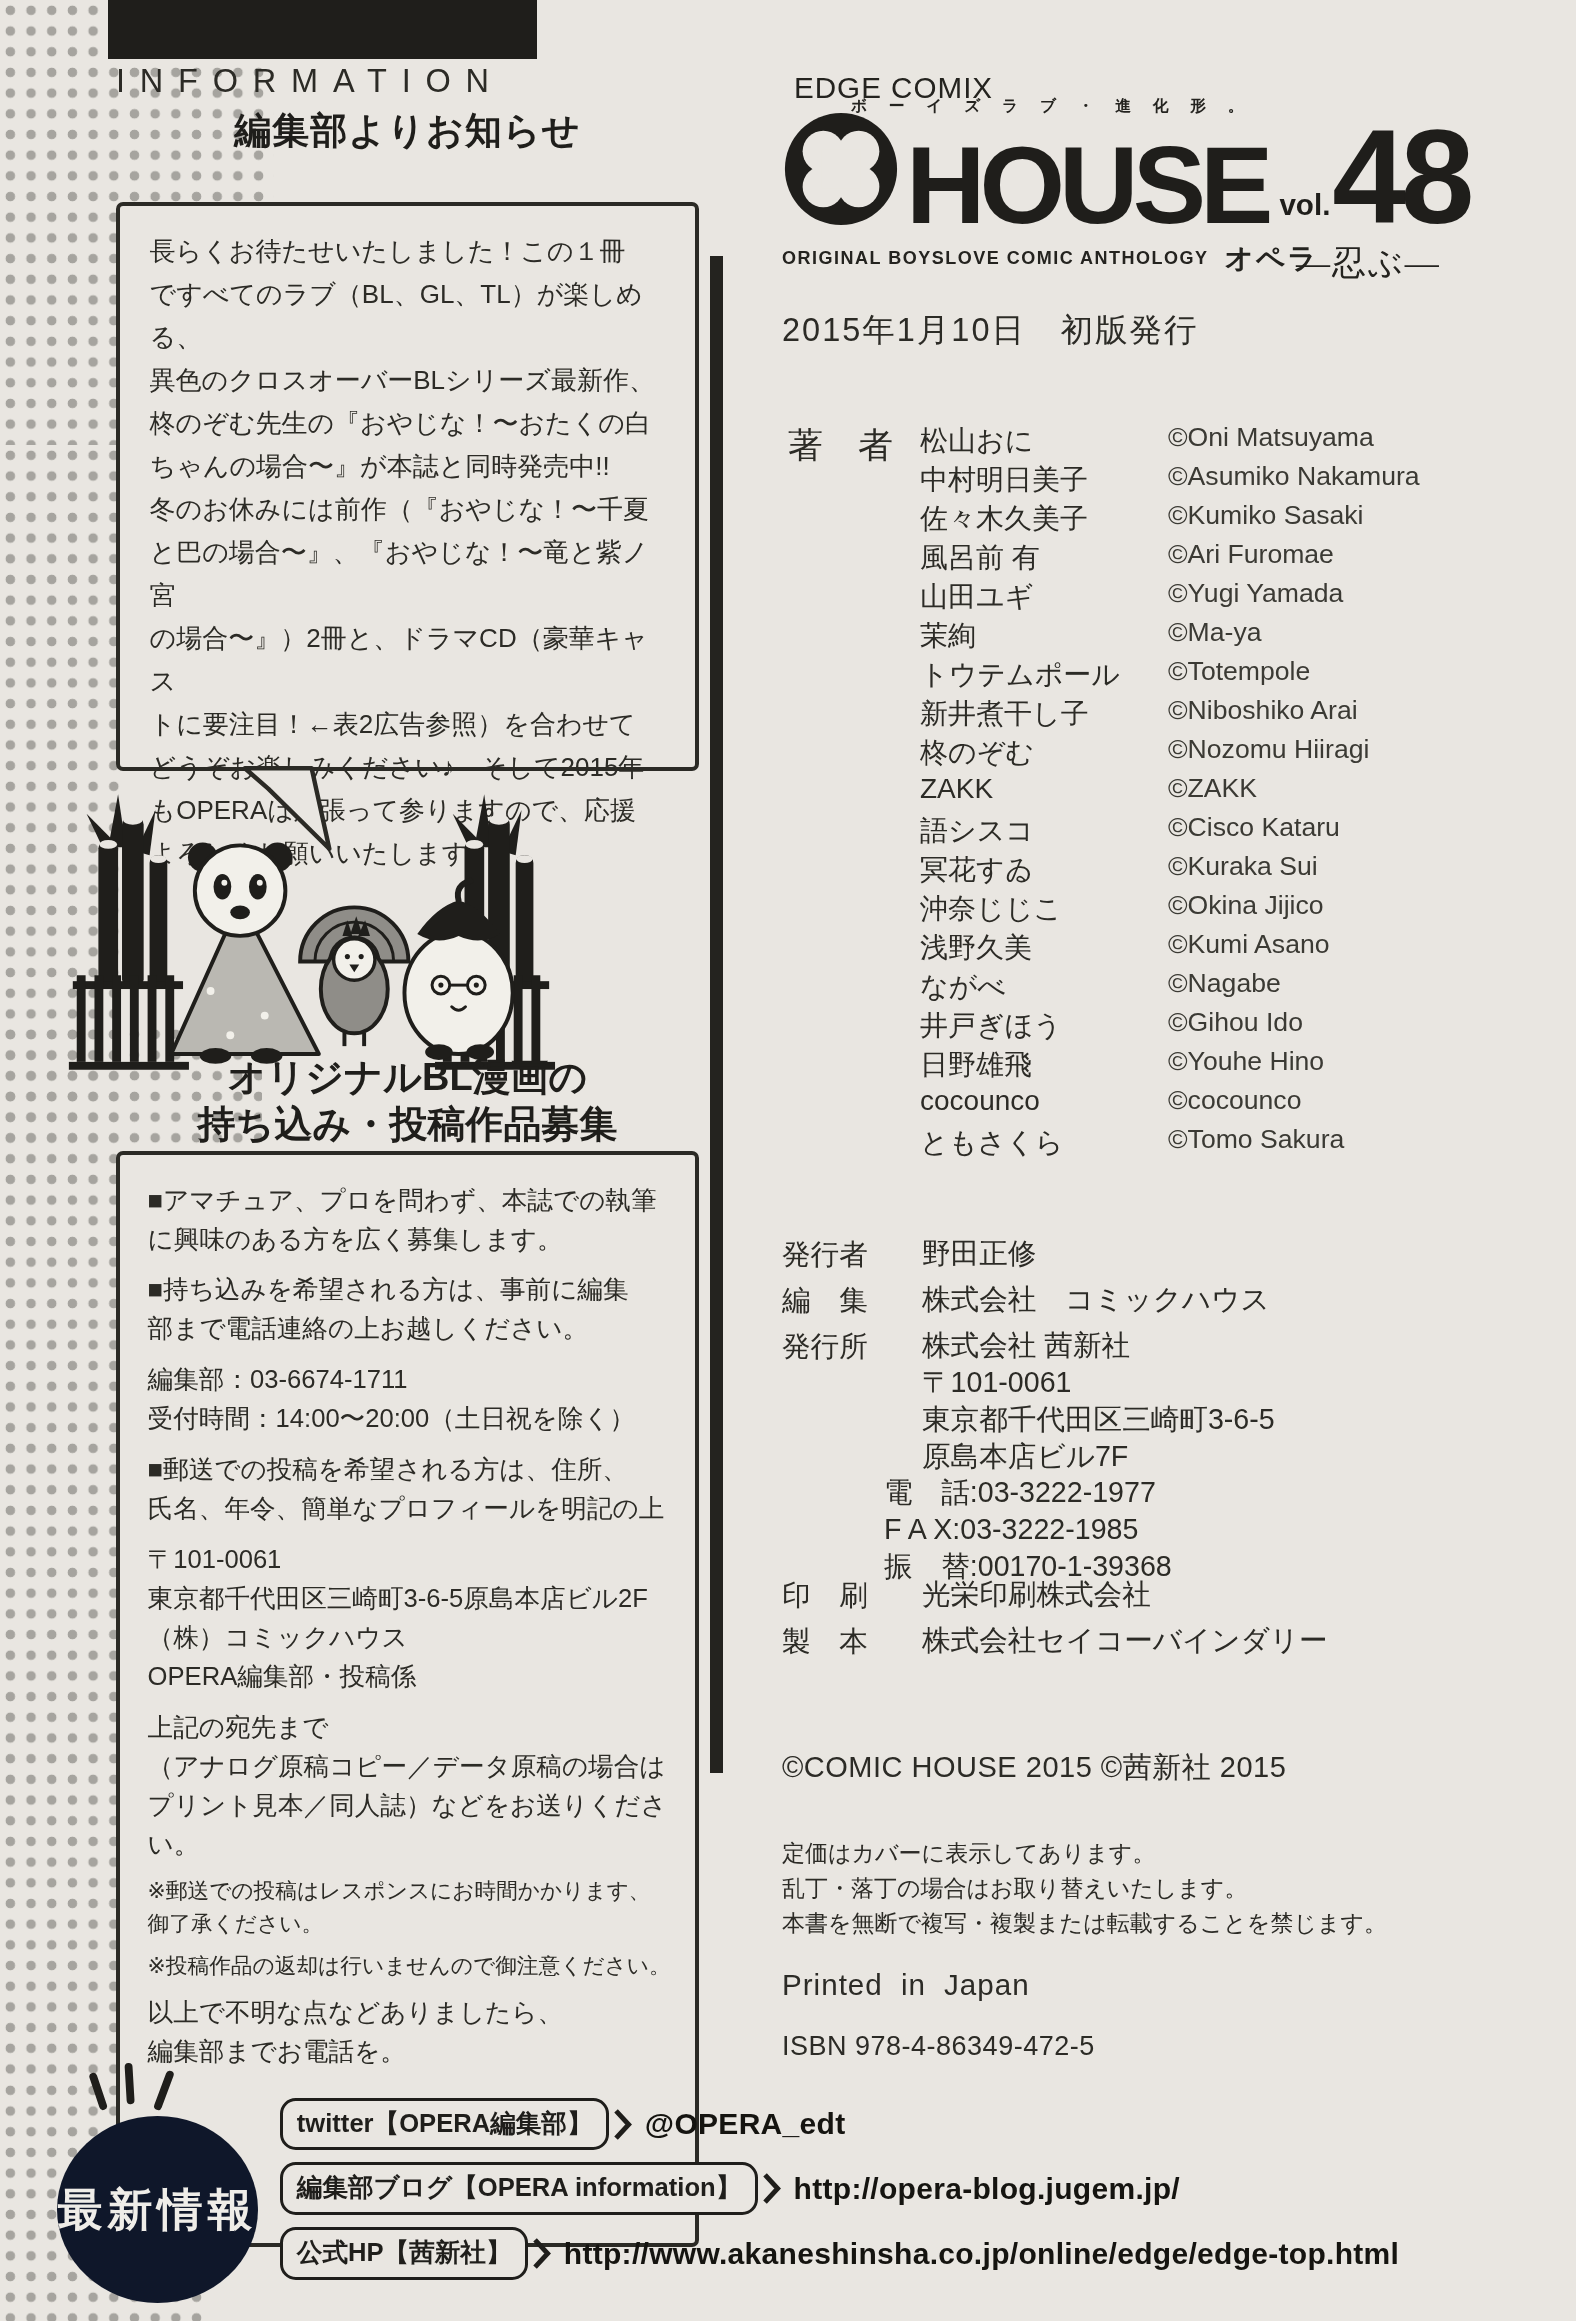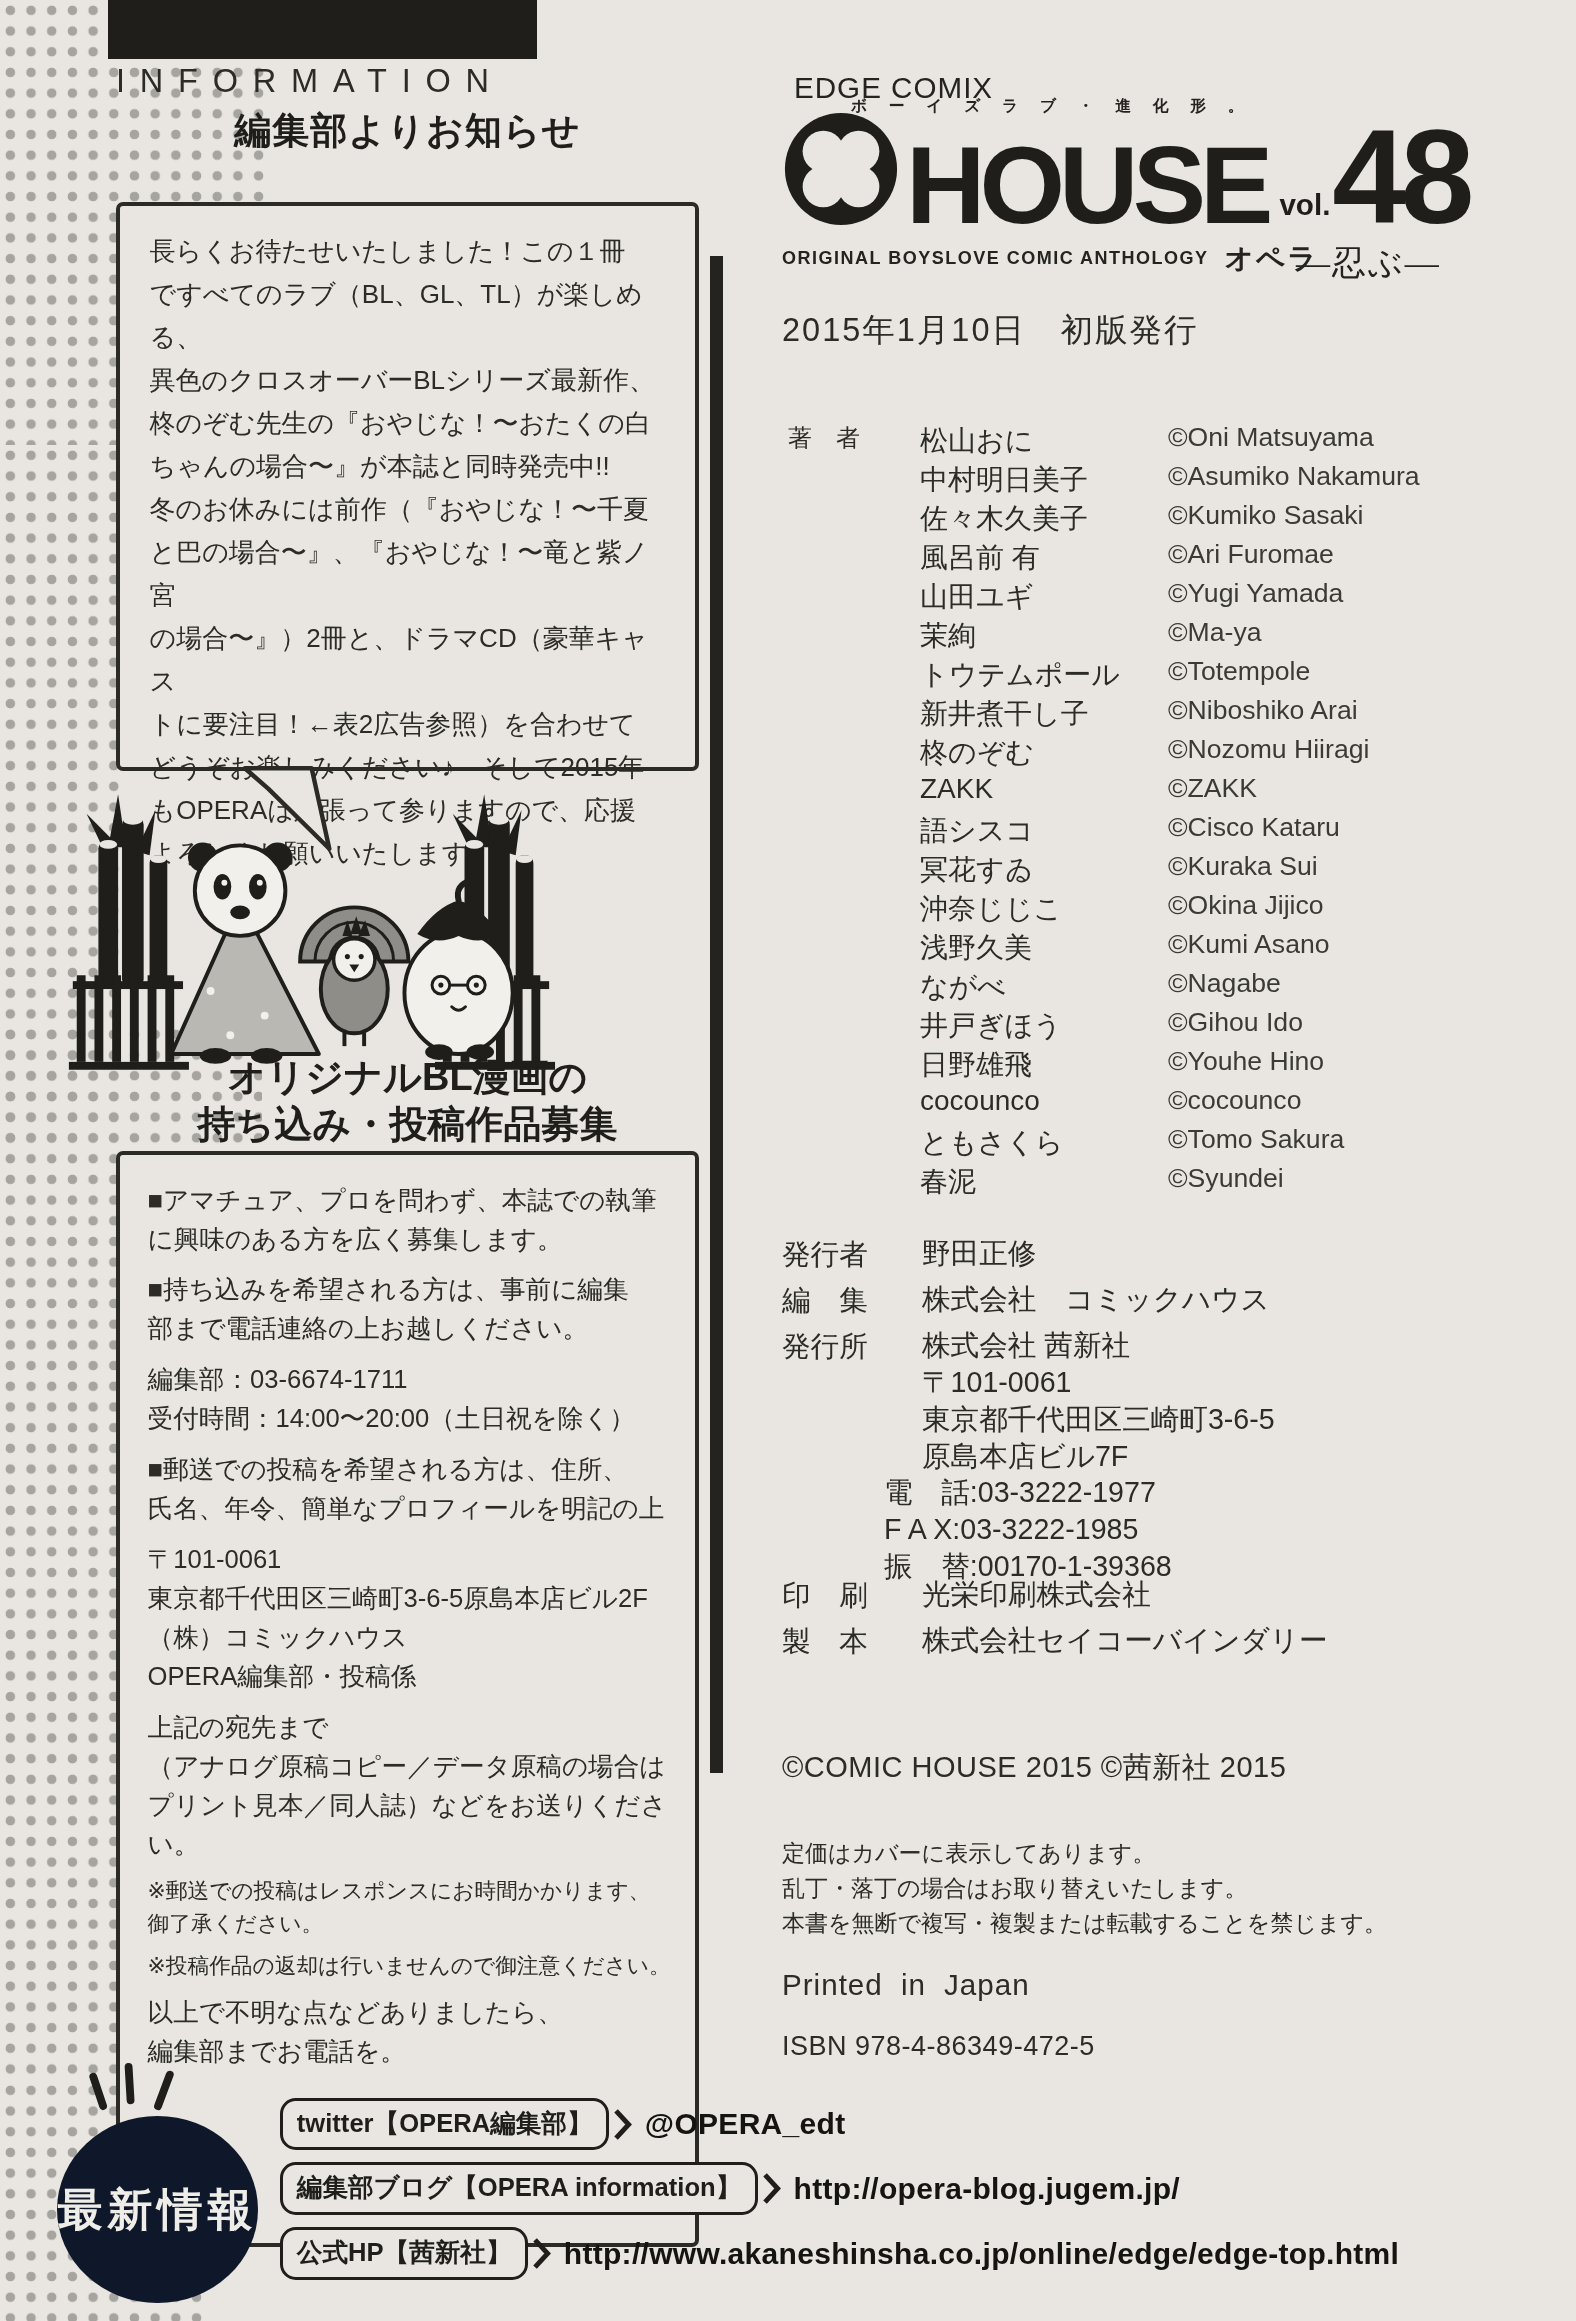--- a/index.html
+++ b/index.html
@@ -55,21 +55,21 @@
   .logo-rest { font-size:110px; font-weight:bold; letter-spacing:-5.9px; line-height:0.82; margin-left:3.9px; }
   .vol-label { font-size:29.6px; font-weight:bold; margin:0 2px 7.9px 11.8px; }
   .vol-num { font-size:133px; font-weight:bold; letter-spacing:-5.9px; line-height:0.78; }
   .anthology { position:absolute; left:782px; top:239px; font-size:18px; font-weight:bold;
     letter-spacing:1.5px; color:#24231f; white-space:nowrap; }
   .anthology .kana { font-size:28.6px; margin-left:9.9px; vertical-align:-3.9px; letter-spacing:2px; }
   .subtitle { position:absolute; left:1296px; top:240px; font-size:34px;
     font-family:"Liberation Serif","DejaVu Serif",serif; letter-spacing:2px; color:#24231f; }
   .edition { position:absolute; left:782px; top:309px; font-size:32.5px; letter-spacing:2px; }
 
-  .authors-label { position:absolute; left:788px; top:422px; font-size:24px; }
+  .authors-label { position:absolute; left:788px; top:422px; font-size:35px; }
   .authors { position:absolute; left:920px; top:422px; }
   .author-row { display:flex; height:39px; align-items:flex-start; }
   .a-name { width:248px; font-size:28px; }
   .a-credit { font-size:26.6px; color:#3b3a34; }
 
   .pub-rows { position:absolute; left:782px; top:1235px; }
   .pub-row { display:flex; margin-bottom:6.9px; }
   .p-label { width:140px; font-size:28.6px; flex:none; }
   .p-value { font-size:28.6px; line-height:37px; }
   .contact { position:absolute; left:884px; top:1474px; font-size:28.6px; line-height:37px; }
@@ -351,24 +351,20 @@
       <div class="author-row">
         <span class="a-name">cocounco</span>
         <span class="a-credit">©cocounco</span>
       </div>
 
       <div class="author-row">
         <span class="a-name">ともさくら</span>
         <span class="a-credit">©Tomo Sakura</span>
       </div>
 
-      <div class="author-row">
-        <span class="a-name">春泥</span>
-        <span class="a-credit">©Syundei</span>
-      </div>
     </div>
 
   <div class="pub-rows">
 
       <div class="pub-row">
         <span class="p-label pre">発行者</span>
         <span class="p-value pre">野田正修</span>
       </div>
 
       <div class="pub-row">

